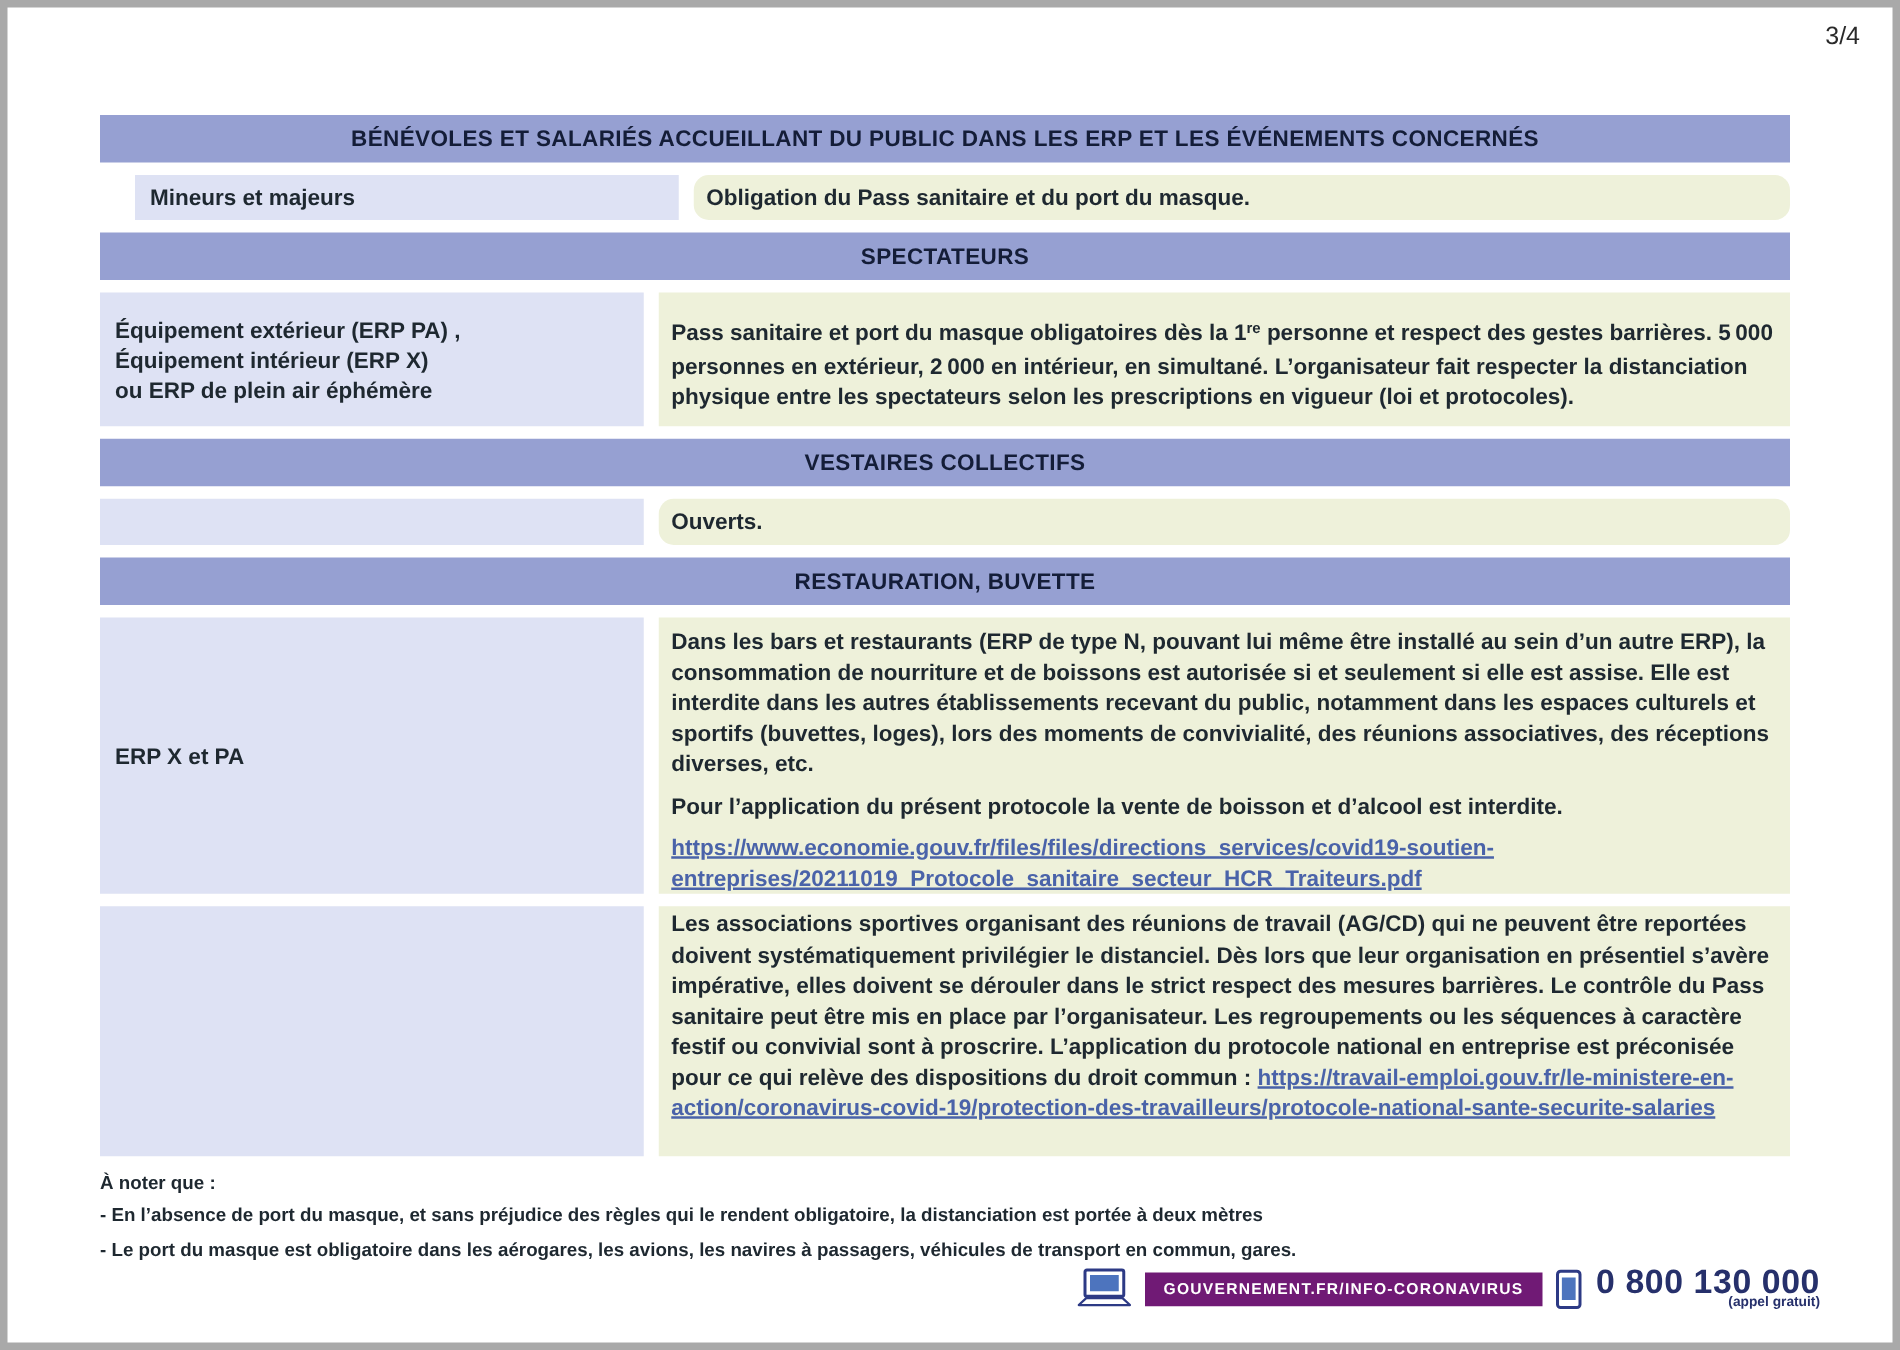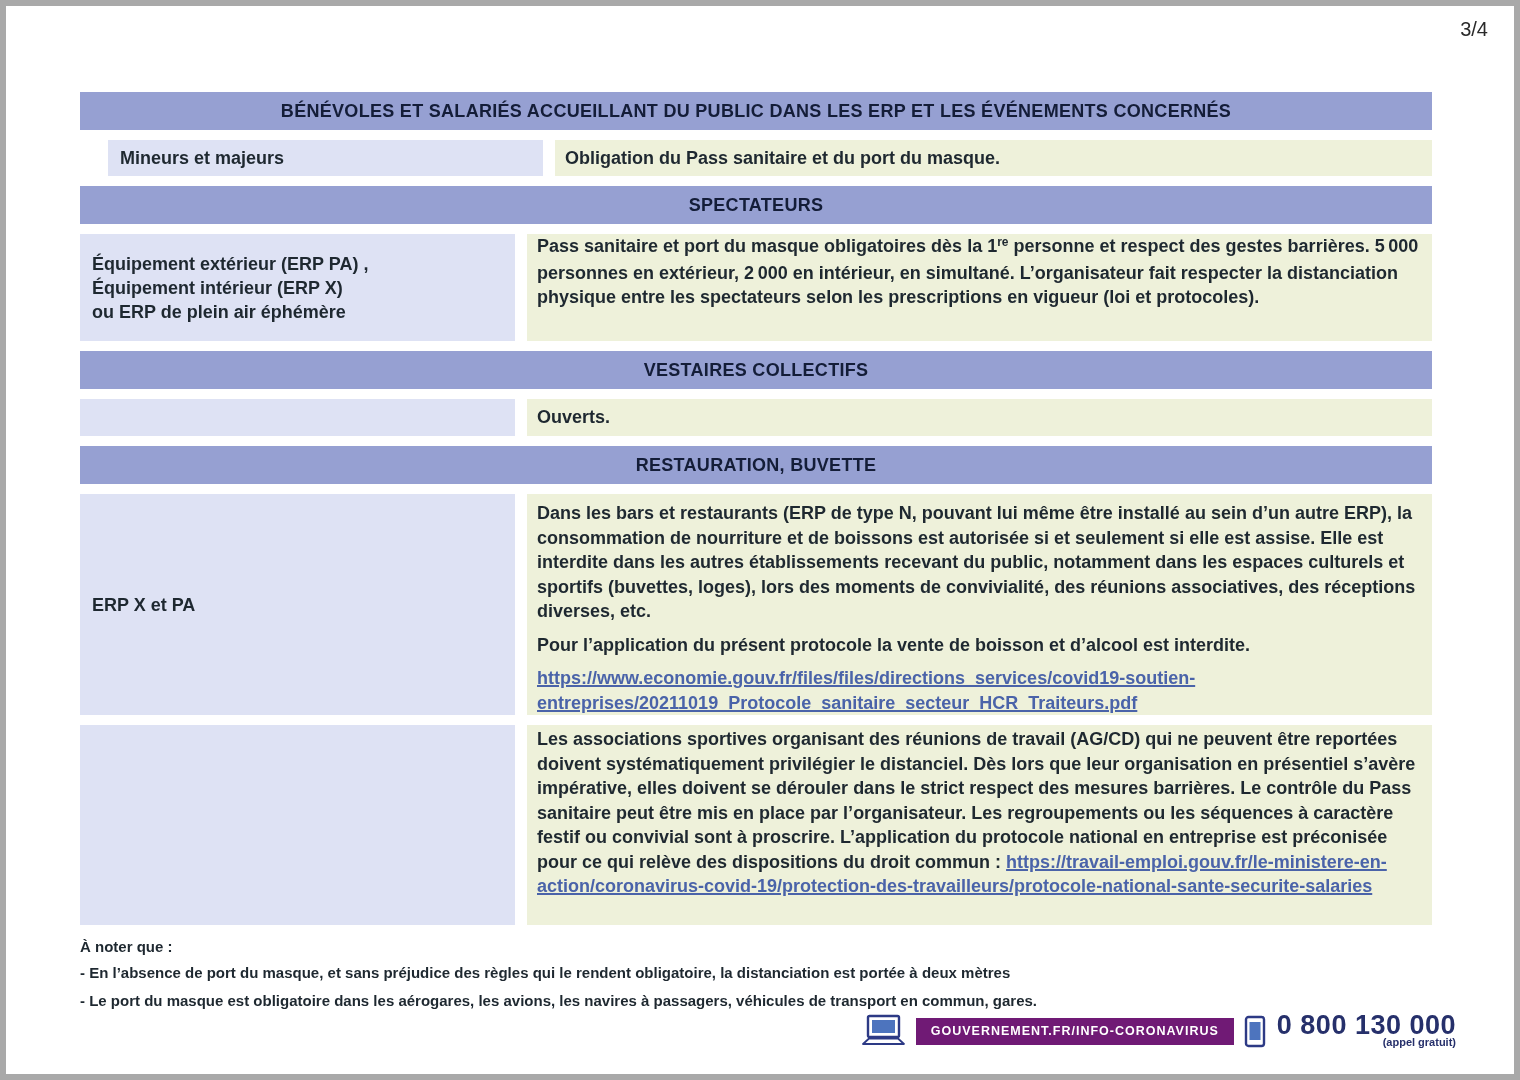--- a/index.html
+++ b/index.html
@@ -25,33 +25,33 @@
   .row{display:flex;gap:12px;margin-bottom:10px;}
   .cell-left{
     width:435px;flex:none;background:#dee2f4;
     display:flex;flex-direction:column;justify-content:center;
     padding-left:12px;box-sizing:border-box;
   }
   .cell-right{
     flex:1;background:#eef1da;
     padding:0 10px;box-sizing:border-box;
   }
-  .vcenter{display:flex;flex-direction:column;justify-content:center;}
+  .vcenter{display:flex;flex-direction:column;justify-content:center;border-radius:12px;}
   .t{
     font-weight:bold;font-size:18px;color:#1e2830;line-height:24.5px;
   }
   .tl{
     font-weight:bold;font-size:18px;color:#1e2830;line-height:24px;
   }
   .h36{height:36px;padding-left:28px;}
   .h107{height:107px;}
   .h37{height:37px;}
   .h221{height:221px;}
   .h200{height:200px;}
-  .pad-top4{padding-top:0;}
+  .pad-top4{padding-top:20px;}
   .pad-top7{padding-top:7px;}
   .pad-top2{padding-top:2px;}
   .cell-right p{margin:0 0 9px 0;}
   .cell-right p:last-child{margin-bottom:0;}
   .sup{font-size:12px;position:relative;top:-6px;}
   .link{
     color:#4a63a9;text-decoration:underline;text-decoration-thickness:2px;
     cursor:pointer;font-weight:bold;font-size:18px;line-height:24.5px;
     display:inline;word-wrap:break-word;
   }

